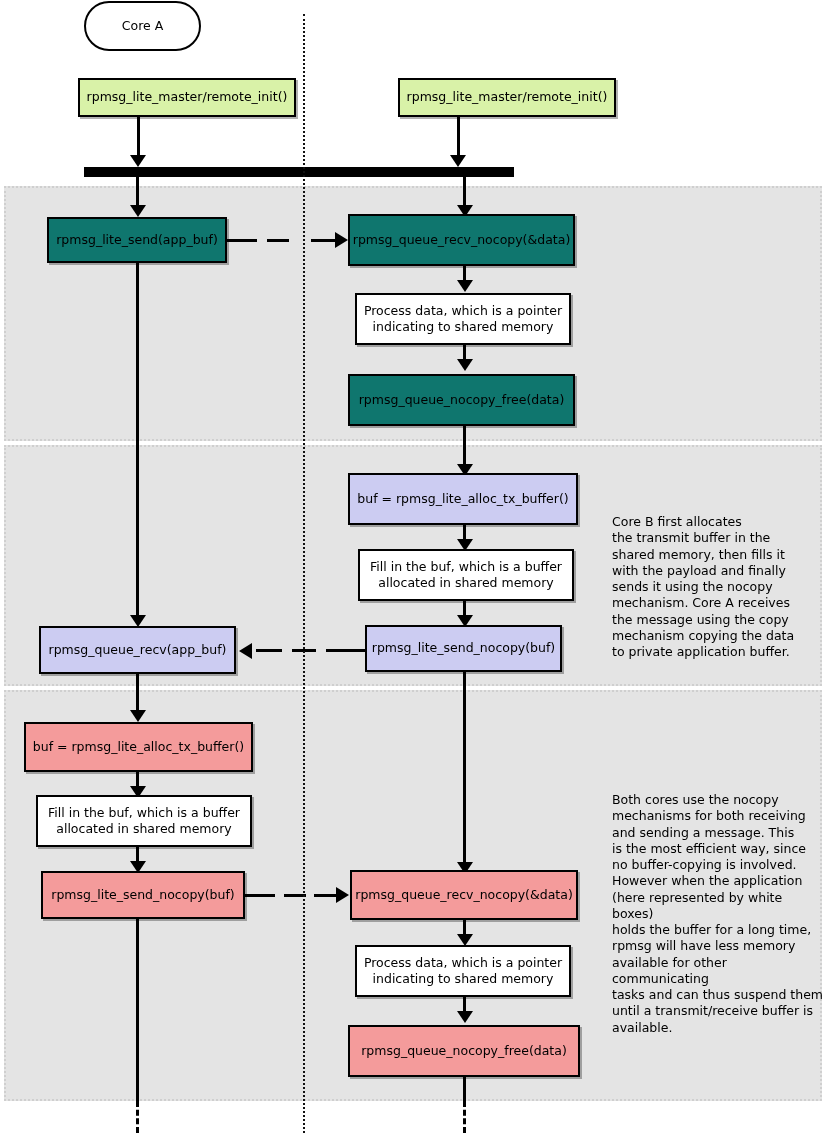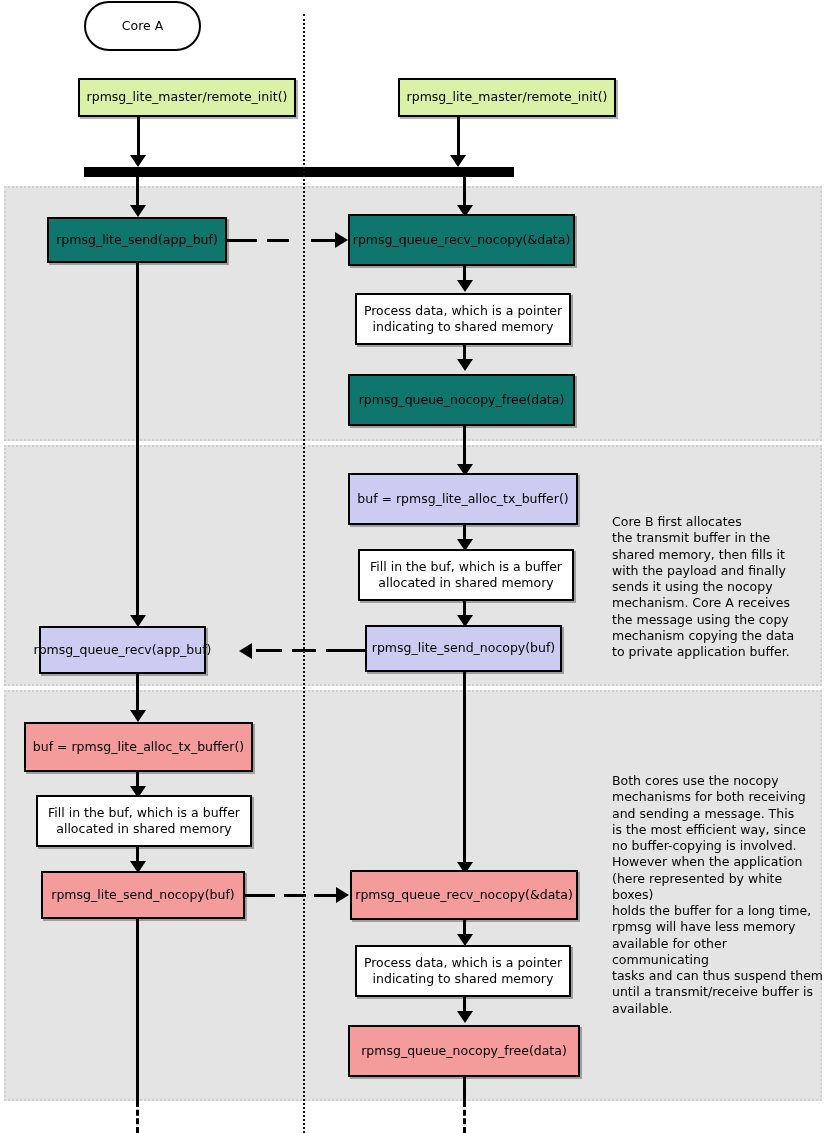--- a/index.html
+++ b/index.html
@@ -205,21 +205,21 @@
     <span style="white-space: pre-line;">Fill in the buf, which is a buffer
 allocated in shared memory</span>
   </div>
   <div class="arrow-v" style="left:463px; top:601px; height:16px;"></div>
   <div class="arrow-head-down" style="left:457px; top:615px;"></div>
 
   <div class="node purple" style="left:365px; top:625px; width:197px; height:47px;">
     <span>rpmsg_lite_send_nocopy(buf)</span>
   </div>
 
-  <div class="node purple" style="left:39px; top:626px; width:167px; height:48px;">
+  <div class="node purple" style="left:39px; top:626px; width:197px; height:48px;">
     <span>rpmsg_queue_recv(app_buf)</span>
   </div>
 
   <div class="arrow-head-left" style="left:239px; top:643px;"></div>
   <div class="dash-seg" style="left:256px; top:649px; width:26px;"></div>
   <div class="dash-seg" style="left:292px; top:649px; width:24px;"></div>
   <div class="dash-seg" style="left:326px; top:649px; width:39px;"></div>
 
   <div class="note" style="left: 612px; top: 468px; width: 215px; white-space: pre-line; margin-top: 46px;">Core B first allocates
 the transmit buffer in the
@@ -263,21 +263,21 @@
 
   <div class="node red" style="left:348px; top:1025px; width:232px; height:52px;">
     <span>rpmsg_queue_nocopy_free(data)</span>
   </div>
 
   <div class="dash-seg" style="left:245px; top:894px; width:30px;"></div>
   <div class="dash-seg" style="left:284px; top:894px; width:22px;"></div>
   <div class="dash-seg" style="left:314px; top:894px; width:22px;"></div>
   <div class="arrow-head-right" style="left:336px; top:887px;"></div>
 
-  <div class="note" style="left: 612px; top: 773px; width: 215px; white-space: pre-line;">Both cores use the nocopy
+  <div class="note" style="left: 612px; top: 792px; width: 215px; white-space: pre-line;">Both cores use the nocopy
 mechanisms for both receiving
 and sending a message. This
 is the most efficient way, since
 no buffer-copying is involved.
 However when the application
 (here represented by white boxes)
 holds the buffer for a long time,
 rpmsg will have less memory
 available for other communicating
 tasks and can thus suspend them

